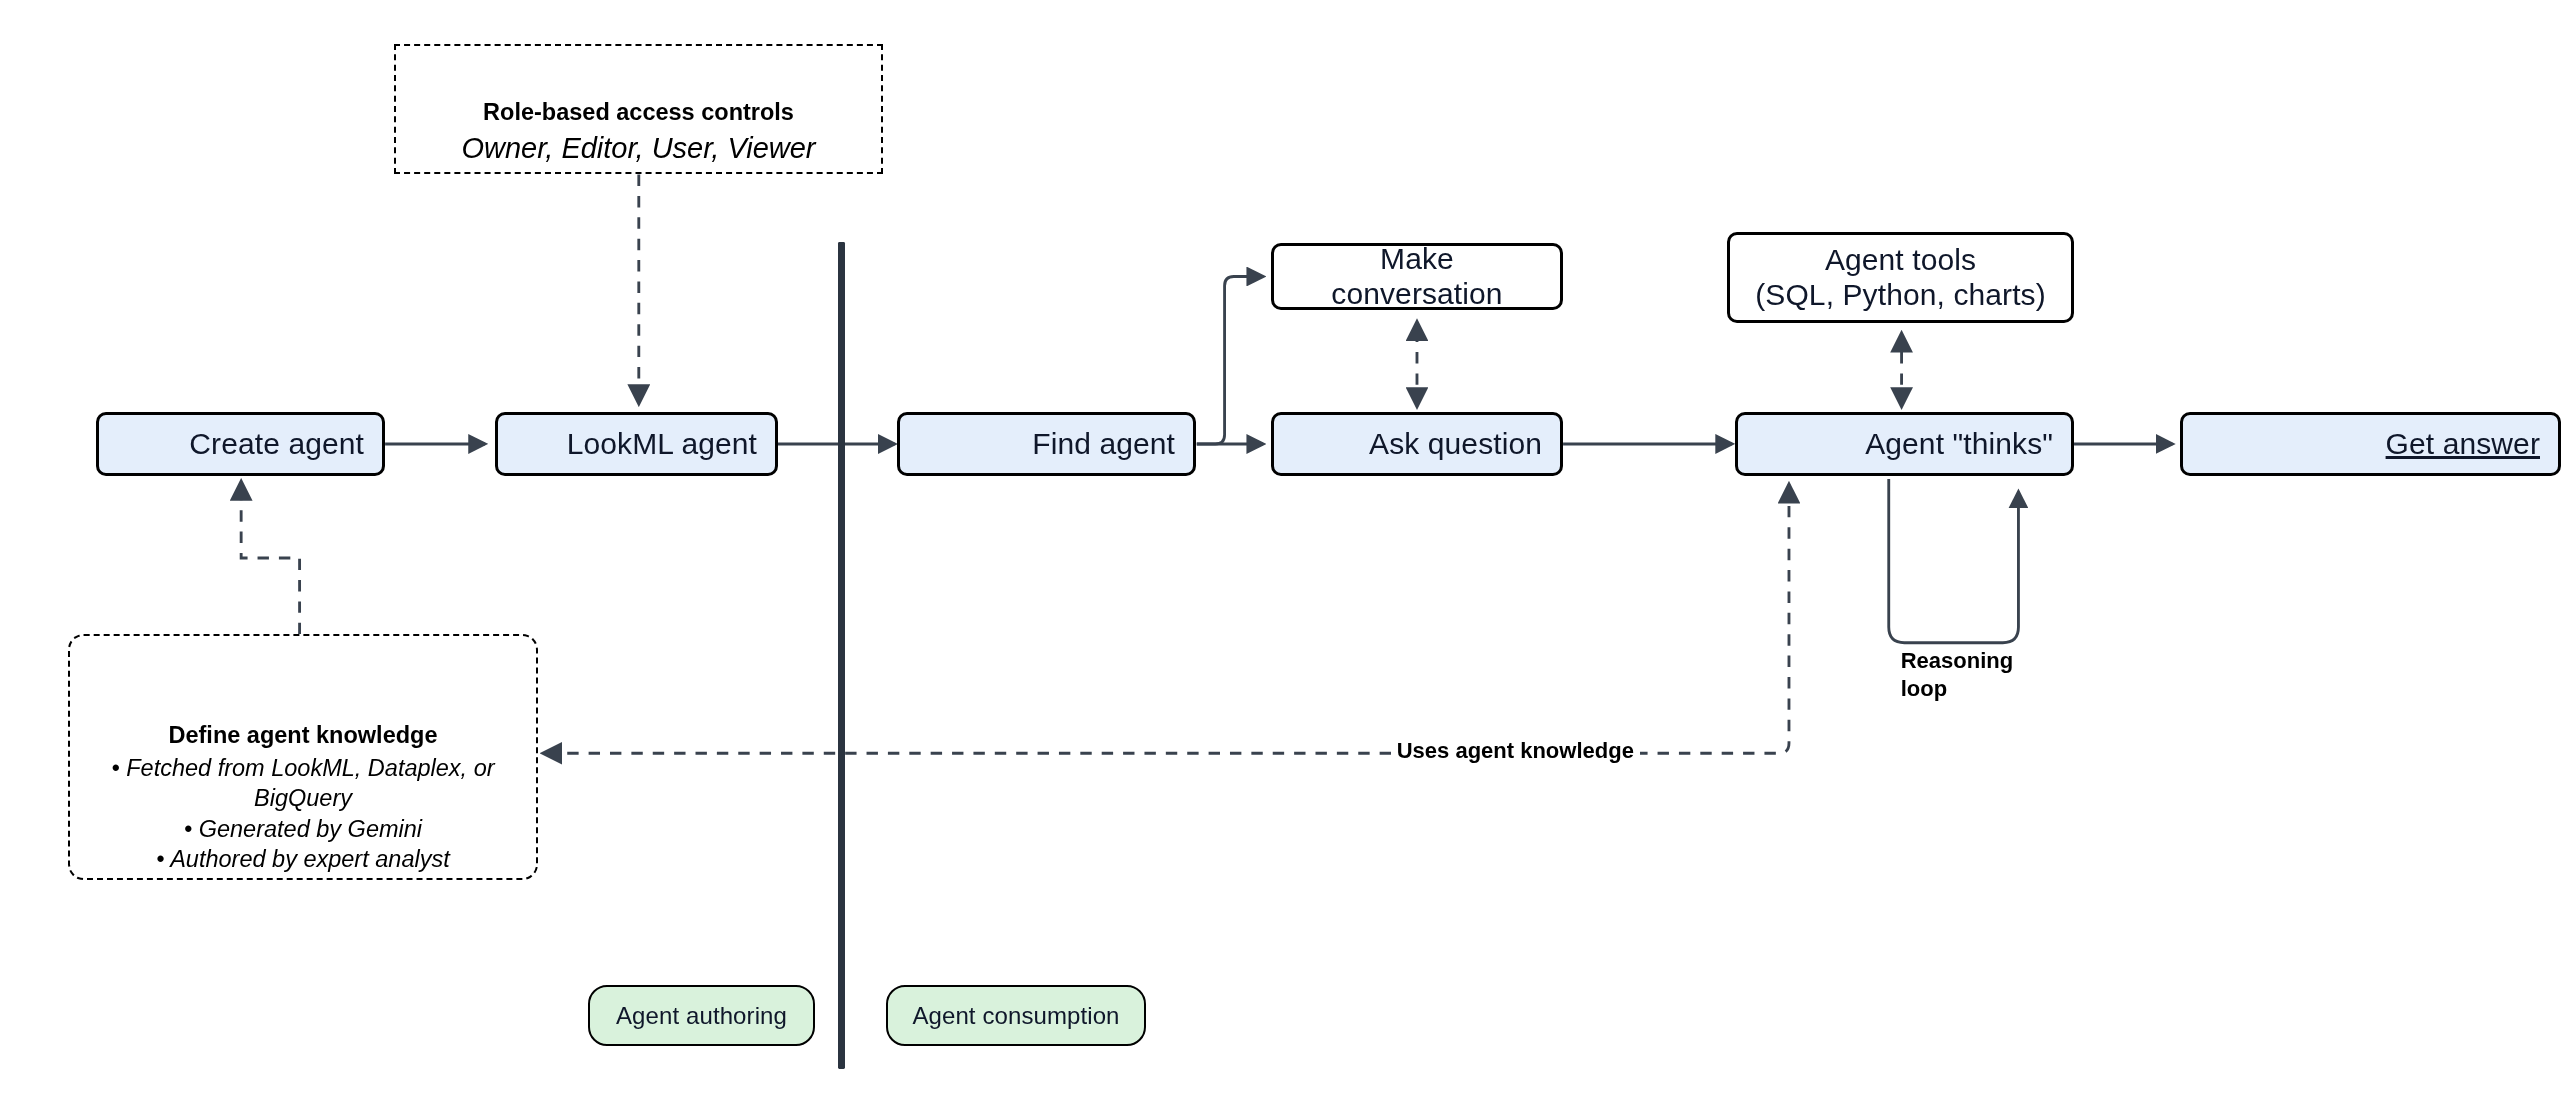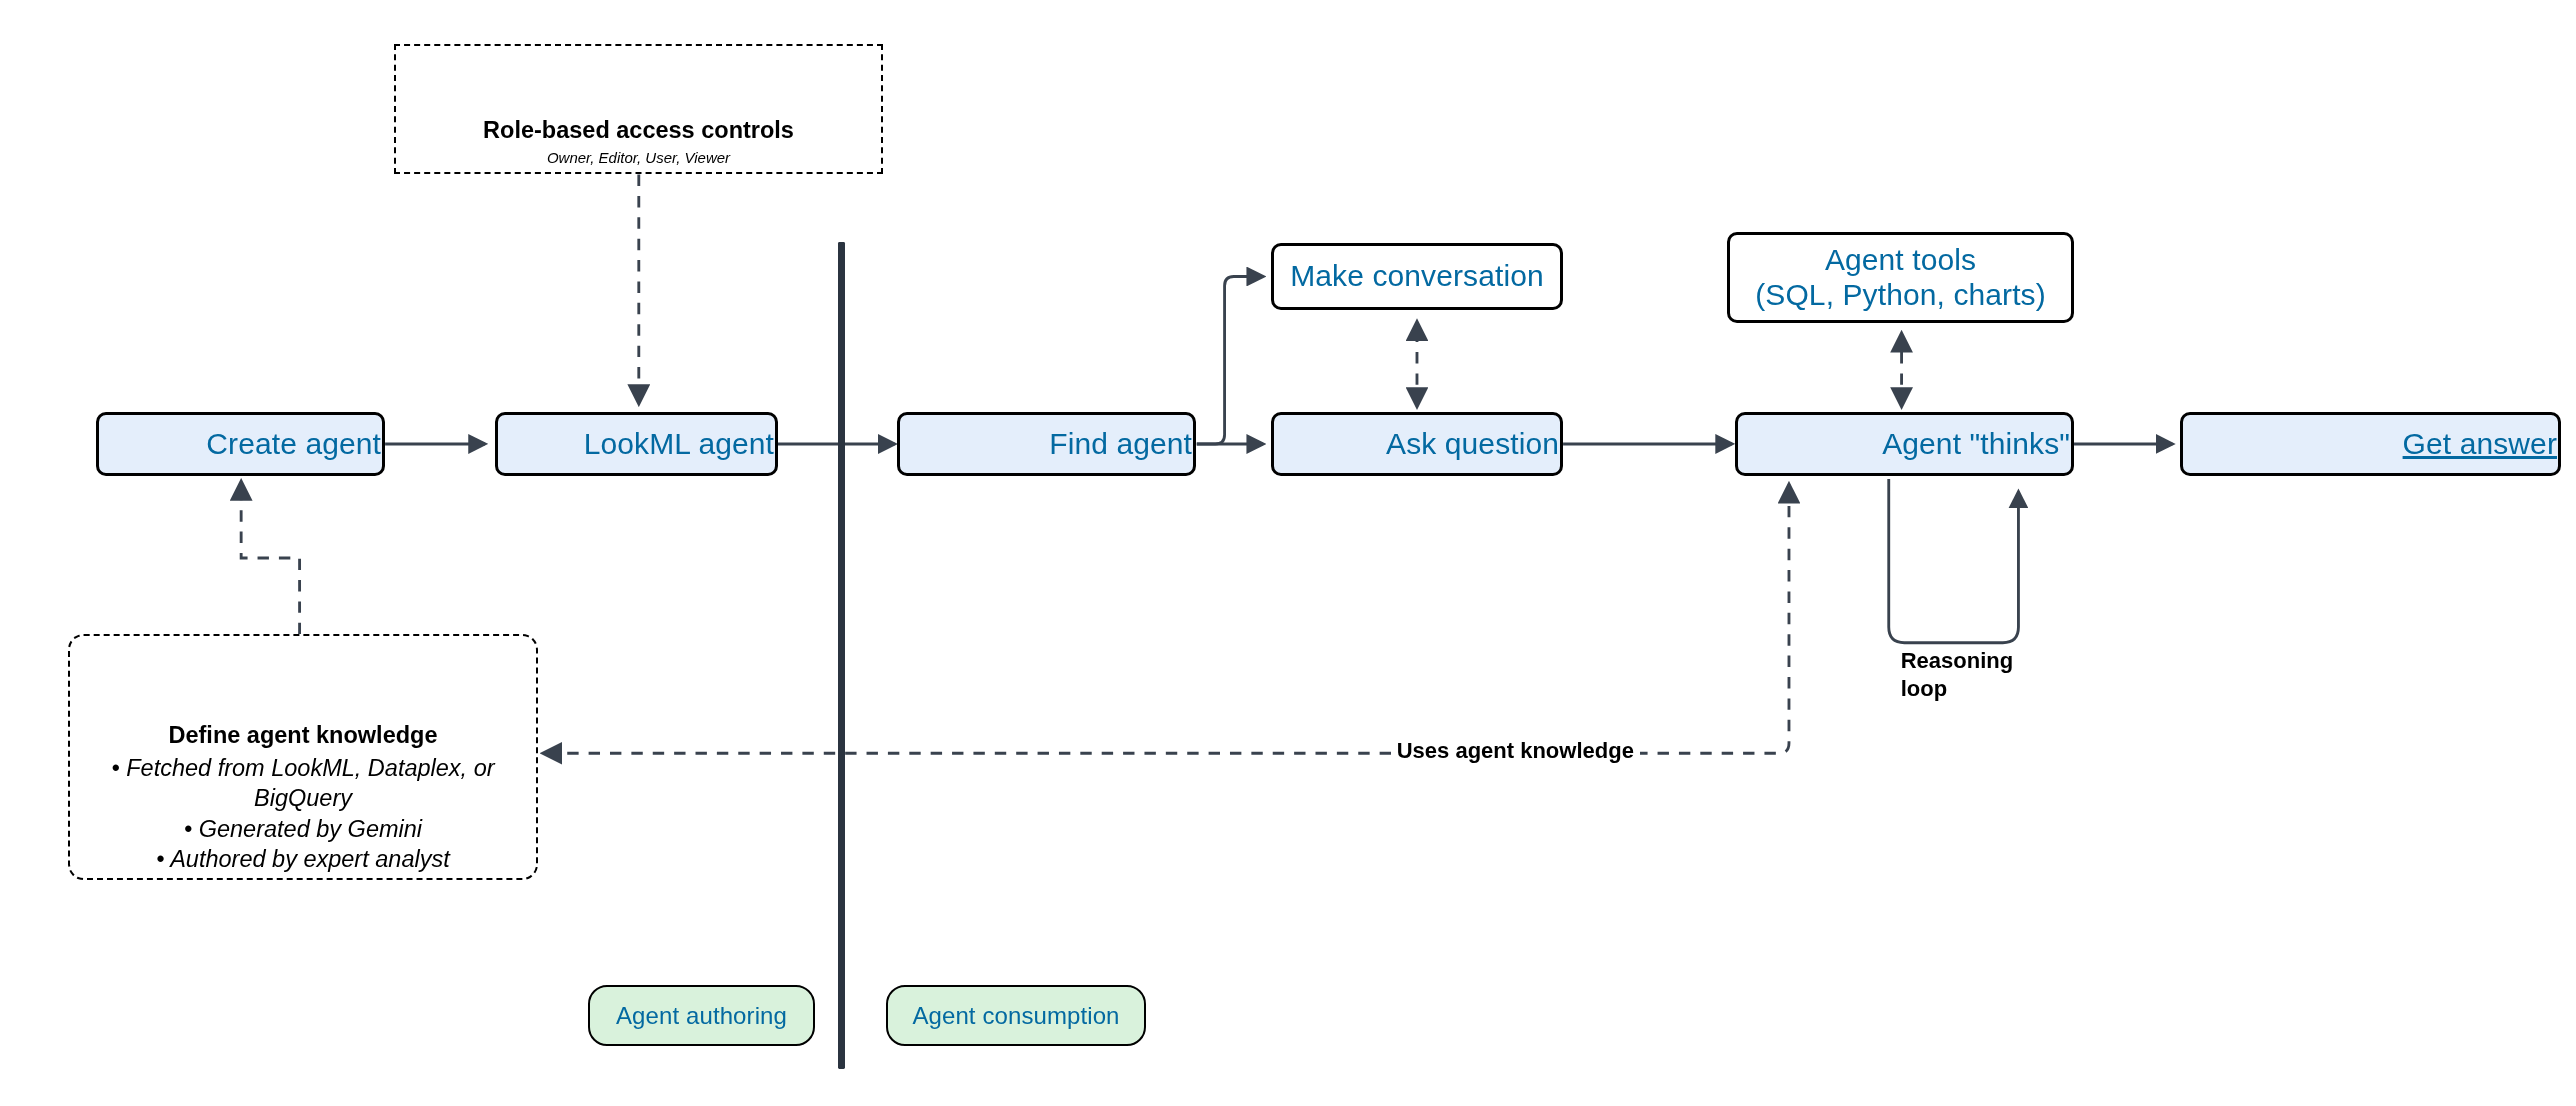--- a/index.html
+++ b/index.html
@@ -27,23 +27,23 @@
     position: absolute;
     box-sizing: border-box;
     display: flex;
     align-items: center;
     justify-content: center;
     text-align: center;
     border: 3.6px solid #000000;
     border-radius: 10px;
     font-size: 30px;
     line-height: 1.16;
-    color: #0369a1;
+    color: #0f172a;
     letter-spacing: 0.1px;
-    padding: 0 1px;
+    padding: 0 18px;
   }
   .node.blue   { background: #e4eefb; justify-content: flex-end; }
   .node.white  { background: #ffffff; }
   .node.green  {
     background: #d9f2dc;
     border-width: 2.9px;
     border-radius: 19px;
     font-size: 24px;
   }
   .note {
@@ -61,21 +61,21 @@
   }
   .note.rounded { border-radius: 15.7px; border-width: 2.9px; }
   .note-title {
     font-weight: bold;
     font-size: 23.5px;
     line-height: 1.25;
     margin-bottom: 2.9px;
   }
   .note-sub {
     font-style: italic;
-    font-size: 15px;
+    font-size: 29px;
     line-height: 1.3;
   }
   .note-list {
     font-style: italic;
     font-size: 23.5px;
     line-height: 1.28;
   }
   .edge-label {
     position: absolute;
     font-size: 22px;

